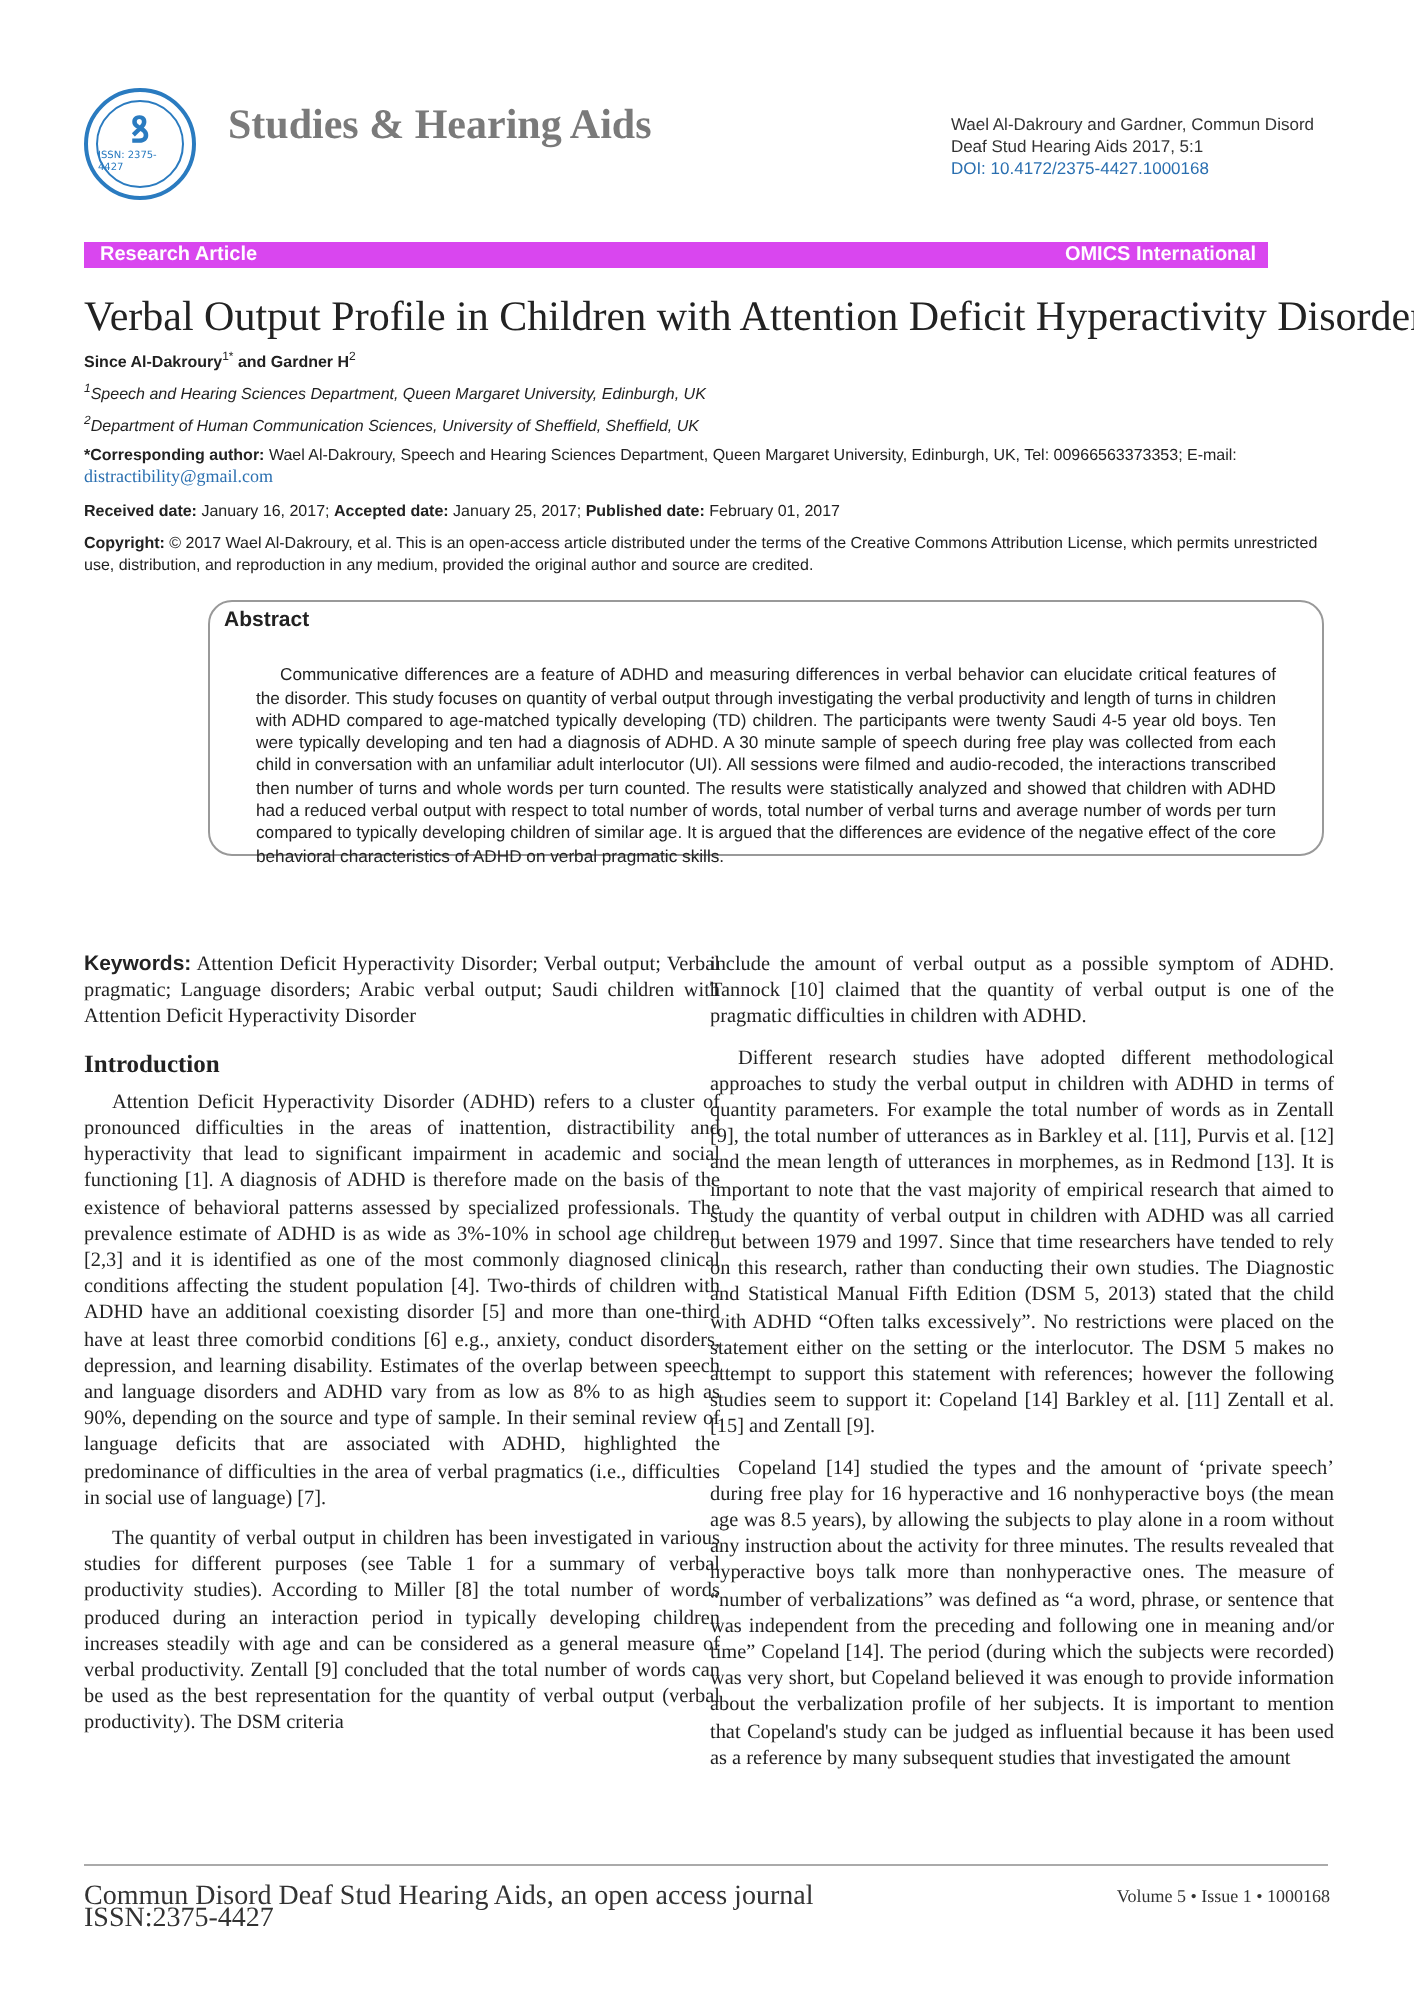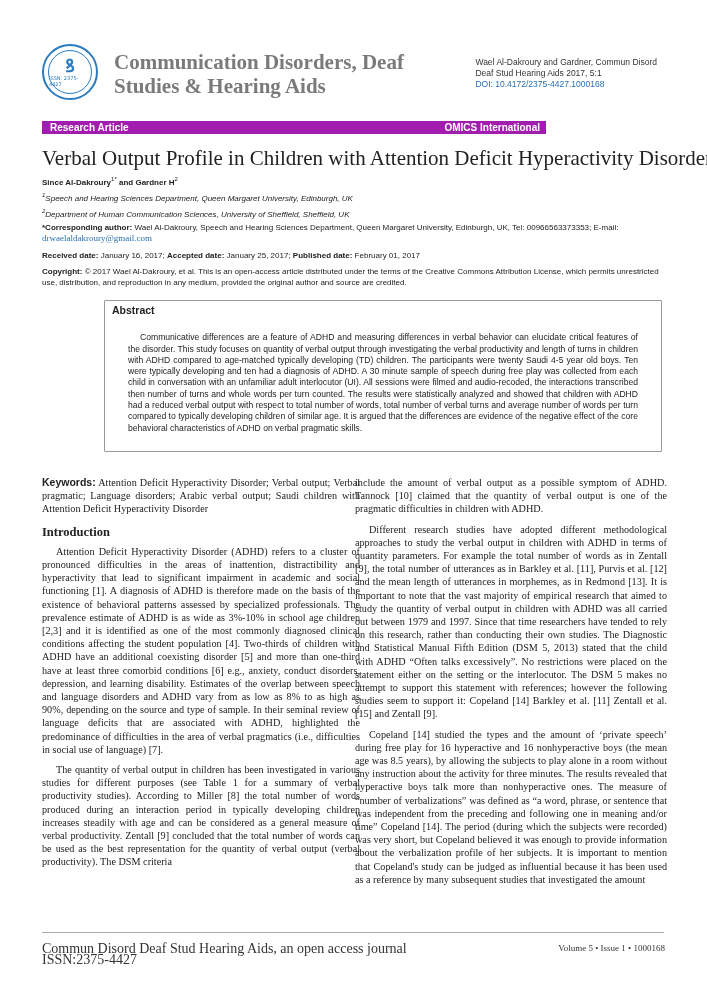--- a/index.html
+++ b/index.html
@@ -3,29 +3,29 @@
 <meta charset="utf-8">
 <style>
   html, body { margin:0; padding:0; background:#fff; }
   body { width:707px; height:1000px; position:relative; overflow:hidden; font-family:"Liberation Serif", serif; color:#222; }
   .logo { position:absolute; left:42px; top:44px; width:56px; height:56px; border:2px solid #2a7bc0; border-radius:50%; box-sizing:border-box; display:flex; align-items:center; justify-content:center; color:#2a7bc0; font-family:"DejaVu Sans", sans-serif; }
   .logo .inner { width:42px; height:42px; border:1px solid #2a7bc0; border-radius:50%; display:flex; align-items:center; justify-content:center; flex-direction:column; font-size:5px; }
   .logo .glyph { font-size:18px; line-height:18px; font-weight:bold; }
   .journal-title { position:absolute; left:114px; top:50px; font-family:"Liberation Serif", serif; font-weight:bold; font-size:21px; line-height:24px; color:#7a7a7a; }
   .header-right { position:absolute; right:50px; top:57px; text-align:left; font-family:"Liberation Sans", sans-serif; font-size:8.5px; line-height:11px; color:#333; }
   .header-right .doi { color:#2a6fb0; }
-  .banner { position:absolute; left:42px; top:121px; width:504px; height:13px; background:#a21caf; color:#fff; font-family:"Liberation Sans", sans-serif; font-weight:bold; font-size:10px; line-height:13px; }
+  .banner { position:absolute; left:42px; top:121px; width:592px; height:13px; background:#d946ef; color:#fff; font-family:"Liberation Sans", sans-serif; font-weight:bold; font-size:10px; line-height:13px; }
   .banner .left { position:absolute; left:8px; }
   .banner .right { position:absolute; right:6px;text-align:right; }
   .title { position:absolute; left:42px; top:145px; font-size:21px; line-height:26px; color:#222; white-space:nowrap; }
   .meta { position:absolute; left:42px; width:622px; font-family:"Liberation Sans", sans-serif; font-size:8px; line-height:11px; color:#222; }
   .meta b { font-weight:bold; }
   .aff { font-style:italic; }
   .email { color:#2a6fb0; font-family:"Liberation Serif", serif; font-size:9px; }
-  .abstract { position:absolute; left:104px; top:300px; width:558px; height:152px; border:1px solid #999; border-radius:1px; box-sizing:border-box; padding:4px 7px; font-family:"Liberation Sans", sans-serif; font-size:8.6px; line-height:11.3px; color:#222; }
+  .abstract { position:absolute; left:104px; top:300px; width:558px; height:128px; border:1px solid #999; border-radius:12px; box-sizing:border-box; padding:4px 7px; font-family:"Liberation Sans", sans-serif; font-size:8.6px; line-height:11.3px; color:#222; }
   .abstract h3 { margin:0 0 8px 0; font-size:10.5px; font-weight:bold; }
   .abstract p { margin:16px; text-align:justify; text-indent:12px; }
   .col { position:absolute; top:476px; width:318px; font-size:10.2px; line-height:13.2px; text-align:justify; color:#222; }
   .col.left { left:42px; }
   .col.right { left:355px; width:312px; }
   .col p { margin:0 0 7px 0; text-indent:14px; }
   .col p.noindent { text-indent:0; }
   .col h2 { font-size:12.5px; font-weight:bold; margin:10px 0 6px 0; }
   .kw-label { font-family:"Liberation Sans", sans-serif; font-weight:bold; font-size:10.5px; }
   .footer-line { position:absolute; left:42px; top:932px; width:622px; height:1px; background:#aaa; }
@@ -37,21 +37,20 @@
 <body>
 
 <div class="logo">
   <div class="inner">
     <span class="glyph">ꝸ</span>
     <span>ISSN: 2375-4427</span>
   </div>
 </div>
 
 <div class="journal-title">
-  <div>Communication Disorders, Deaf</div>
   <div>Studies &amp; Hearing Aids</div>
 </div>
 
 <div class="header-right">
   <div>Wael Al-Dakroury and Gardner, Commun Disord</div>
   <div>Deaf Stud Hearing Aids 2017, 5:1</div>
   <div class="doi">DOI: 10.4172/2375-4427.1000168</div>
 </div>
 
 <div class="banner">
@@ -65,21 +64,21 @@
   <b>Since Al-Dakroury</b><sup>1*</sup><b> and Gardner H</b><sup>2</sup>
 </div>
 <div class="meta aff" style="top:190px;">
   <sup>1</sup><span>Speech and Hearing Sciences Department, Queen Margaret University, Edinburgh, UK</span>
 </div>
 <div class="meta aff" style="top:206px;">
   <sup>2</sup><span>Department of Human Communication Sciences, University of Sheffield, Sheffield, UK</span>
 </div>
 <div class="meta" style="top:222px;">
   <b>*Corresponding author:</b><span> Wael Al-Dakroury, Speech and Hearing Sciences Department, Queen Margaret University, Edinburgh, UK, Tel: 00966563373353; E-mail:</span><br>
-  <span class="email">drwaelaldakroury@gmail.com</span>
+  <span class="email">distractibility@gmail.com</span>
 </div>
 <div class="meta" style="top:250px;">
   <b>Received date:</b><span> January 16, 2017; </span><b>Accepted date:</b><span> January 25, 2017; </span><b>Published date:</b><span> February 01, 2017</span>
 </div>
 <div class="meta" style="top:266px;">
   <b>Copyright:</b><span> © 2017 Wael Al-Dakroury, et al. This is an open-access article distributed under the terms of the Creative Commons Attribution License, which permits unrestricted use, distribution, and reproduction in any medium, provided the original author and source are credited.</span>
 </div>
 
 <div class="abstract">
   <h3>Abstract</h3>

